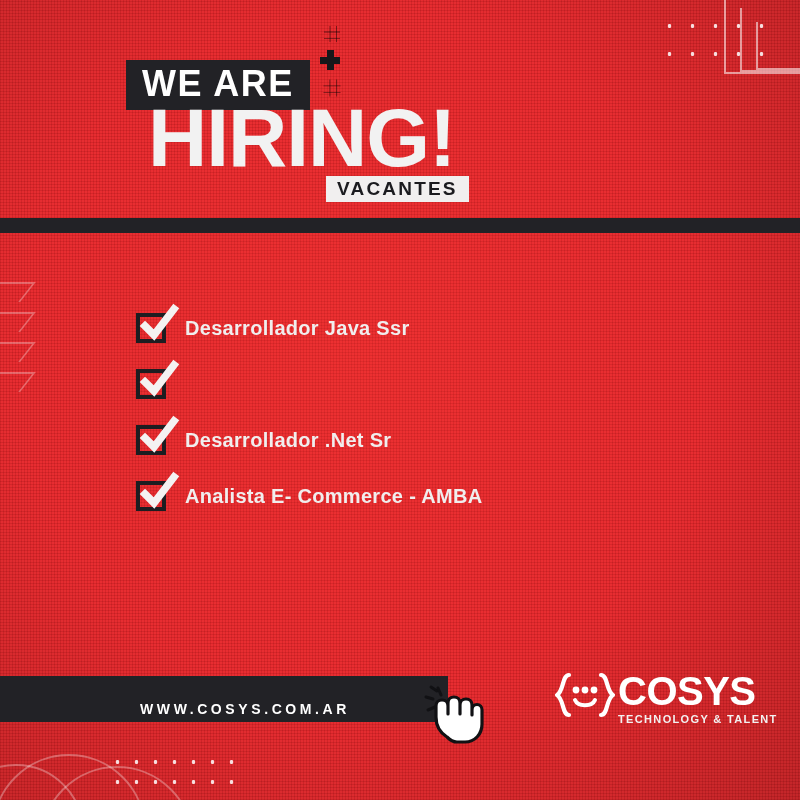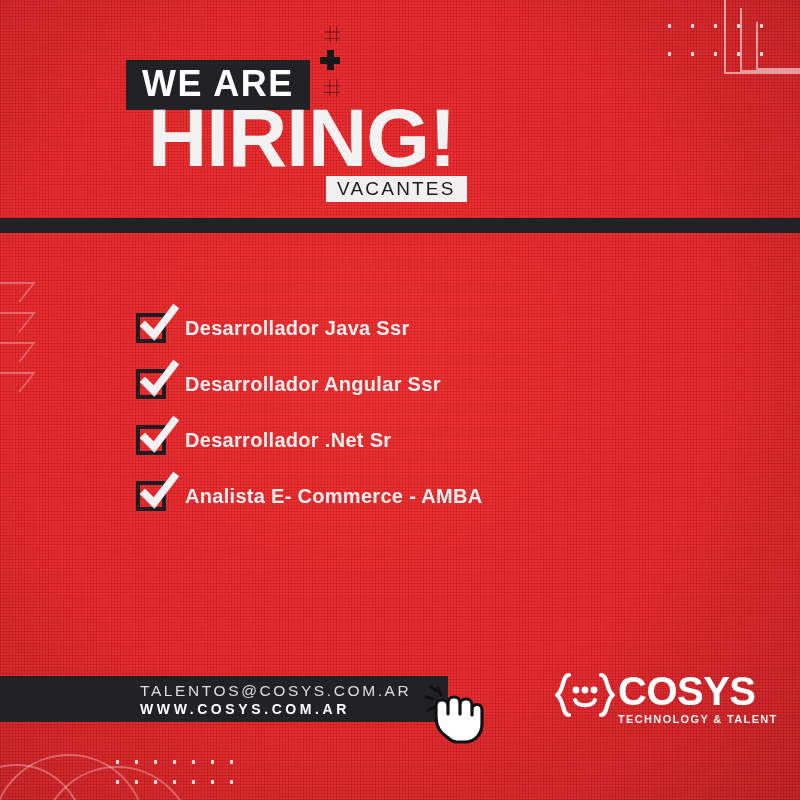--- a/index.html
+++ b/index.html
@@ -131,21 +131,21 @@
   }
   .vacantes-box {
     position: absolute;
     left: 326px; top: 176px;
     background: #f1efef;
     padding: 3px 11px 4px 11px;
   }
   .vacantes-text {
     color: #1b1b1f;
     font-size: 19px;
-    font-weight: 400;
+    font-weight: 700;
     letter-spacing: 2.2px;
     line-height: 1;
     white-space: nowrap;
   }
   .divider-bar {
     position: absolute;
     left: 0; top: 218px;
     width: 800px; height: 15px;
     background: #222226;
   }
@@ -302,21 +302,20 @@
       </div>
       <div class="job-label">Desarrollador Java Ssr</div>
     </div>
 
     <div class="job-item">
       <div class="checkbox">
         <svg class="tick" viewBox="0 0 40 40" fill="none" aria-hidden="true">
           <path d="M7 21 L16 30 L36 4" stroke="#f4f2f2" stroke-width="7.5" stroke-linecap="square" stroke-linejoin="miter"></path>
         </svg>
       </div>
-      <div class="job-label">Desarrollador Angular Ssr</div>
     </div>
 
     <div class="job-item">
       <div class="checkbox">
         <svg class="tick" viewBox="0 0 40 40" fill="none" aria-hidden="true">
           <path d="M7 21 L16 30 L36 4" stroke="#f4f2f2" stroke-width="7.5" stroke-linecap="square" stroke-linejoin="miter"></path>
         </svg>
       </div>
       <div class="job-label">Desarrollador .Net Sr</div>
     </div>
@@ -326,21 +325,20 @@
         <svg class="tick" viewBox="0 0 40 40" fill="none" aria-hidden="true">
           <path d="M7 21 L16 30 L36 4" stroke="#f4f2f2" stroke-width="7.5" stroke-linecap="square" stroke-linejoin="miter"></path>
         </svg>
       </div>
       <div class="job-label">Analista E- Commerce - AMBA</div>
     </div>
 
   </div>
 
   <div class="footer-bar"></div>
-  <div class="footer-email">TALENTOS@COSYS.COM.AR</div>
   <div class="footer-url">WWW.COSYS.COM.AR</div>
 
   <svg class="cursor-hand" viewBox="0 0 62 62">
     <g stroke="#111114" stroke-width="3" stroke-linecap="round">
       <line x1="13" y1="7" x2="7" y2="3"></line>
       <line x1="9" y1="15" x2="2" y2="13"></line>
       <line x1="11" y1="23" x2="4" y2="26"></line>
       <line x1="17" y1="11" x2="14" y2="4"></line>
     </g>
     <path d="M23 53 C15 48 12 40 12 33 L12 22 C12 18.5 14.5 16 18 16 C21.5 16 24 18.5 24 22

